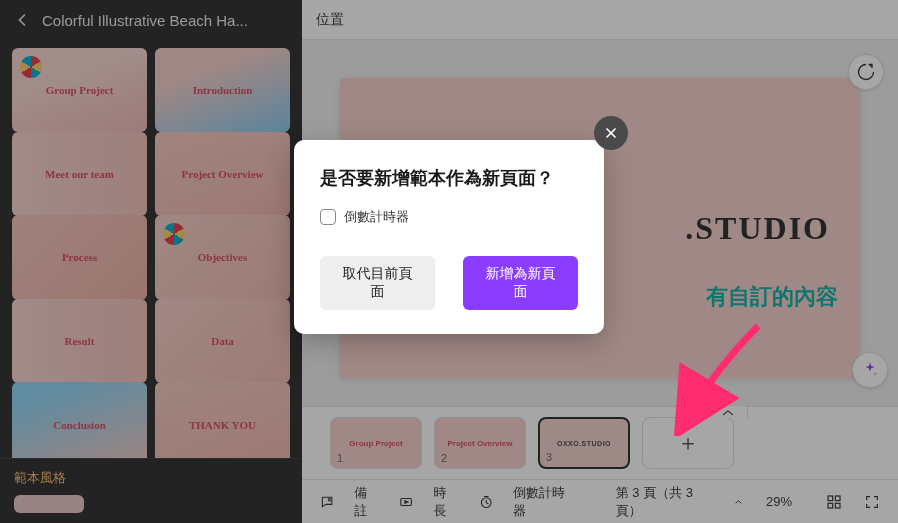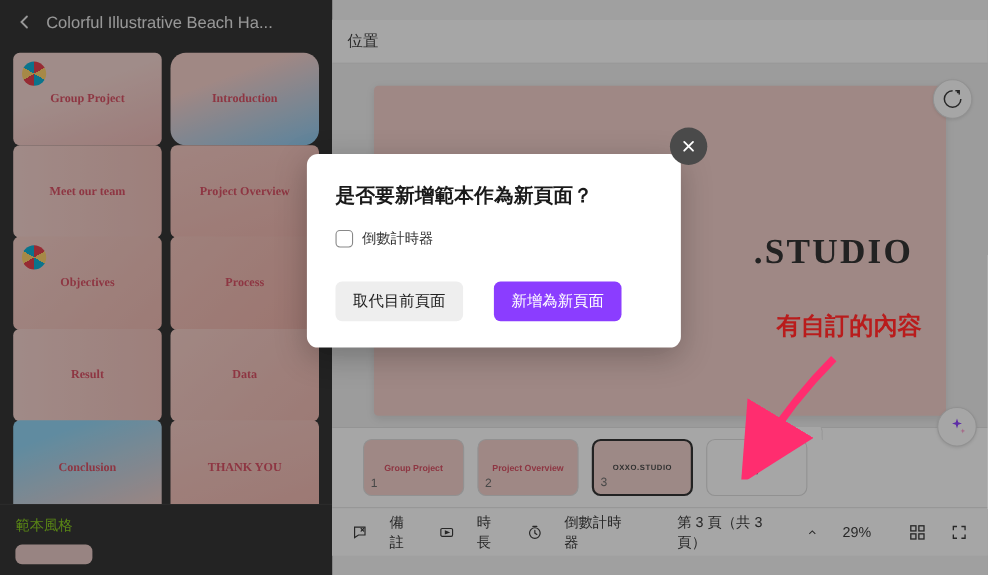--- a/index.html
+++ b/index.html
@@ -1,42 +1,42 @@
 <!DOCTYPE html>
 <html><head>
 <meta charset="utf-8">
 <style>
 * { margin: 0; padding: 0; box-sizing: border-box; font-family: -apple-system, BlinkMacSystemFont, "Segoe UI", "PingFang TC", "Microsoft JhengHei", sans-serif; }
 body { width: 898px; height: 523px; overflow: hidden; background: #f5f5f5; position: relative; }
 
-.app { display: flex; height: 100%; width: 100%; align-items: center; }
+.app { display: flex; height: 100%; width: 100%; }
 
 
 .sidebar { width: 302px; background: #2c2c2c; color: #fff; display: flex; flex-direction: column; height: 100%; }
 .sidebar-header { display: flex; align-items: center; padding: 10px 12px; gap: 10px; }
 .back-arrow { width: 20px; height: 20px; cursor: pointer; }
 .template-title { font-size: 15px; font-weight: 500; color: #e8e8e8; flex: 1; white-space: nowrap; overflow: hidden; text-overflow: ellipsis; }
 
 .template-grid { flex: 1; overflow-y: auto; padding: 8px 12px 0 12px; display: grid; grid-template-columns: 1fr 1fr; gap: 8px; }
 .template-thumb { aspect-ratio: 16/10; border-radius: 6px; overflow: hidden; cursor: pointer; background: #f2c9c9; position: relative; display: flex; align-items: center; justify-content: center; }
 .template-thumb .thumb-label { font-size: 11px; font-weight: 700; color: #d84b5f; font-family: cursive; text-align:center; padding:0 4px;}
 .thumb-group { background: linear-gradient(160deg,#f6d5d0 40%,#f0b9b6); }
-.thumb-intro { background: linear-gradient(160deg,#f6cfc9 30%,#87c8f0); border-radius: 14px; }
+.thumb-intro { background: linear-gradient(160deg,#f6cfc9 30%,#87c8f0); }
 .thumb-team { background: linear-gradient(90deg,#f6d3ce,#f2c1ba); }
 .thumb-overview { background: linear-gradient(160deg,#f6c9c2,#f0b5ad); }
 .thumb-obj { background: linear-gradient(135deg,#f6cec7,#f0b9b1); }
 .thumb-process { background: linear-gradient(135deg,#f4c3bb,#eeb0a7); }
 .thumb-data { background: linear-gradient(135deg,#f6cec7,#f0b9b1); }
 .thumb-result { background: linear-gradient(90deg,#f6d3ce,#f2c1ba); }
 .thumb-conclusion { background: linear-gradient(160deg,#8fd4f5 20%,#f4c9c2); }
 .thumb-thanks { background: linear-gradient(160deg,#f4c9c2,#f0b5ad); }
 
 .beachball-mini { width:22px; height:22px; border-radius:50%; background: conic-gradient(#e63946 0 60deg,#ffd166 60deg 120deg,#06aed5 120deg 180deg,#e63946 180deg 240deg,#ffd166 240deg 300deg,#06aed5 300deg); position:absolute; }
 
-.sidebar-footer { padding: 10px 14px; font-size: 13px; color: #84cc16; border-top: 1px solid #3a3a3a; }
+.sidebar-footer { padding: 10px 14px; font-size: 13px; color: #fdba74; border-top: 1px solid #3a3a3a; }
 .style-card { margin-top:8px; width:70px; height:18px; border-radius:6px; background:#e9c9c5; }
 
 
 .main { flex: 1; display: flex; flex-direction: column; background: #f0f0f0; position: relative; }
 .top-toolbar { height: 40px; display: flex; align-items: center; padding: 0 14px; font-size: 14px; color: #333; background: #fff; border-bottom: 1px solid #e5e5e5; }
 
 .canvas-area { flex: 1; position: relative; display: flex; align-items: center; justify-content: center; padding: 20px 30px 10px 30px; background:#efefef; }
 .canvas { width:520px; height:300px; background:#f4cfca; border-radius:4px; position:relative; display:flex; align-items:center; justify-content:flex-end; padding-right:30px; box-shadow: 0 2px 8px rgba(0,0,0,0.1);}
 .canvas-text { font-size:32px; font-weight:700; font-family: "Comic Sans MS", cursive; letter-spacing:2px; color:#2a2a2a; }
 
@@ -56,32 +56,32 @@
 .add-page { width:92px; height:52px; border-radius:8px; border:1px solid #ddd; background:#fff; display:flex; align-items:center; justify-content:center; cursor:pointer; font-size:22px; color:#555;}
 
 
 .bottom-toolbar { height:44px; border-top:1px solid #e5e5e5; background:#fff; display:flex; align-items:center; padding:0 18px; gap:22px; font-size:13px; color:#333; }
 .bt-item { display:flex; align-items:center; gap:20px; cursor:pointer; }
 .bt-spacer { flex:1; }
 .zoom-val { min-width:38px; text-align:right; }
 
 
 .overlay { position:absolute; inset:0; background:rgba(20,20,20,0.38); display:flex; align-items:flex-start; justify-content:center; padding-top:140px; z-index:50;}
-.modal { width:340px; background:#fff; border-radius:10px; padding:26px 26px 24px 26px; position:relative; box-shadow:0 8px 28px rgba(0,0,0,0.25);}
+.modal { width:310px; background:#fff; border-radius:10px; padding:26px 26px 24px 26px; position:relative; box-shadow:0 8px 28px rgba(0,0,0,0.25);}
 .modal-title { font-size:18px; font-weight:700; color:#1a1a1a; margin-bottom:18px; }
 .modal-check-row { display:flex; align-items:center; gap:8px; font-size:13px; color:#333; margin-bottom:30px;}
 .modal-check { width:16px; height:16px; border:1.5px solid #888; border-radius:4px; cursor:pointer; }
 .modal-buttons { display:flex; gap:28px; justify-content:flex-start;margin-top:28px; }
 .modal-btn { padding:9px 16px; border-radius:6px; font-size:14px; font-weight:500; cursor:pointer; border:none; }
 .modal-btn.secondary { background:#eee; color:#222; }
 .modal-btn.primary { background:#8b3dff; color:#fff; }
 .modal-close { position:absolute; top:-24px; right:-24px; width:34px; height:34px; border-radius:50%; background:#4a4a4a; color:#fff; display:flex; align-items:center; justify-content:center; cursor:pointer; border:none;}
 
 
-.annotation-text { position:absolute; top:282px; right:60px; font-size:22px; font-weight:700; color:#b91c1c; z-index:60; }
+.annotation-text { position:absolute; top:282px; right:60px; font-size:22px; font-weight:700; color:#0f766e; z-index:60; }
 .annotation-arrow { position:absolute; top:316px; right:120px; z-index:60; }
 
 svg { display:block; }
 </style>
 </head>
 <body>
 
 <div class="app">
 
   <aside class="sidebar">
@@ -100,26 +100,26 @@
         </div>
         <div class="template-thumb thumb-intro">
           <span class="thumb-label">Introduction</span>
         </div>
         <div class="template-thumb thumb-team">
           <span class="thumb-label">Meet our team</span>
         </div>
         <div class="template-thumb thumb-overview">
           <span class="thumb-label">Project Overview</span>
         </div>
+        <div class="template-thumb thumb-process">
+          <span class="thumb-label">Process</span>
+        </div>
         <div class="template-thumb thumb-obj">
           <span class="thumb-label">Objectives</span>
           <span class="beachball-mini" style="left: 8px; top: 8px;"></span>
-        </div>
-        <div class="template-thumb thumb-process">
-          <span class="thumb-label">Process</span>
         </div>
         <div class="template-thumb thumb-result">
           <span class="thumb-label">Result</span>
         </div>
         <div class="template-thumb thumb-data">
           <span class="thumb-label">Data</span>
         </div>
         <div class="template-thumb thumb-conclusion">
           <span class="thumb-label">Conclusion</span>
         </div>

